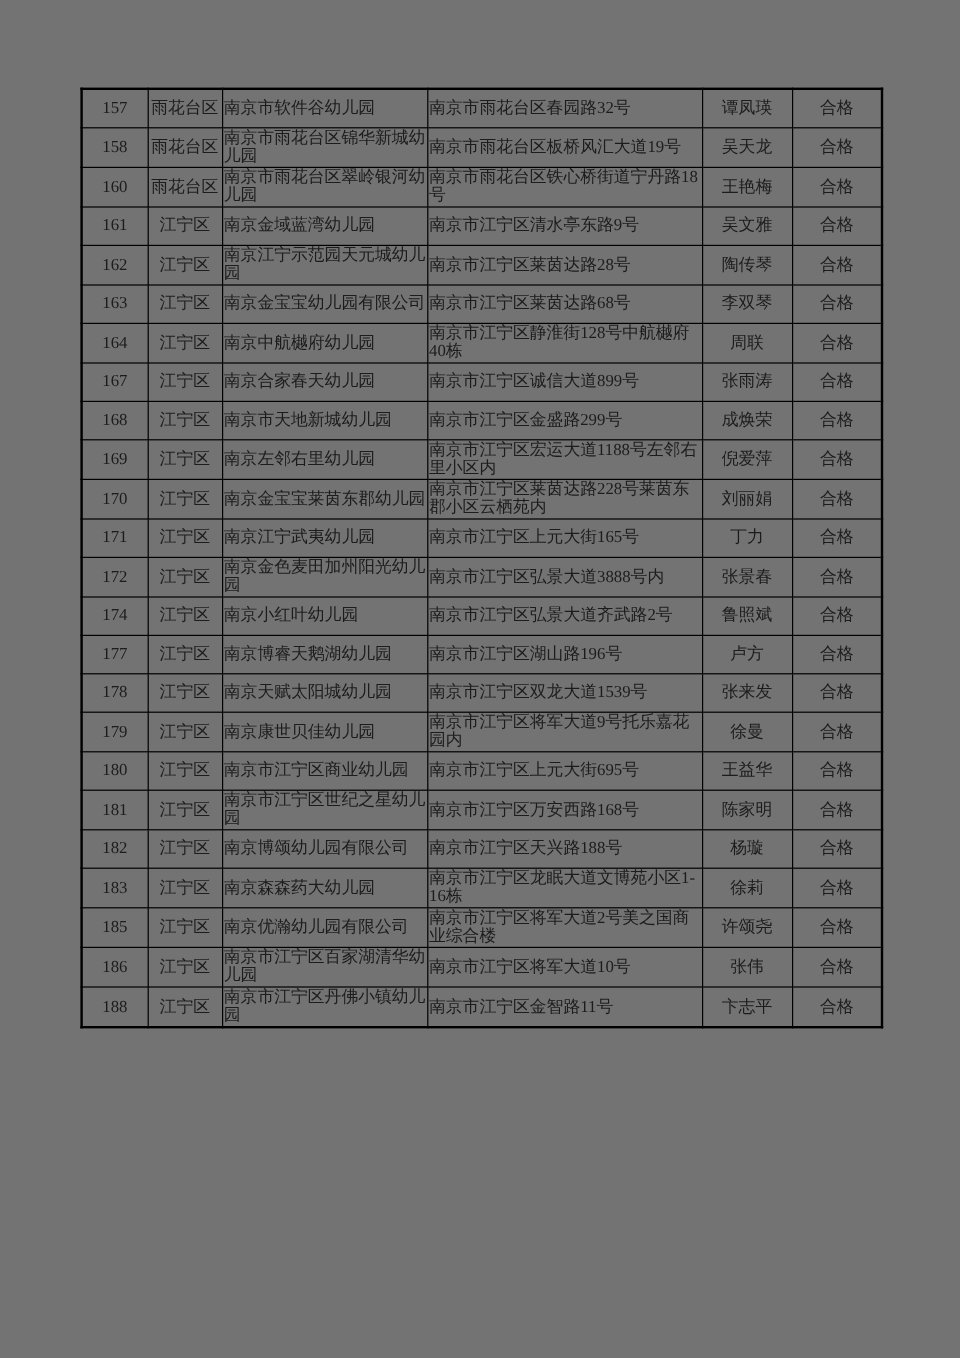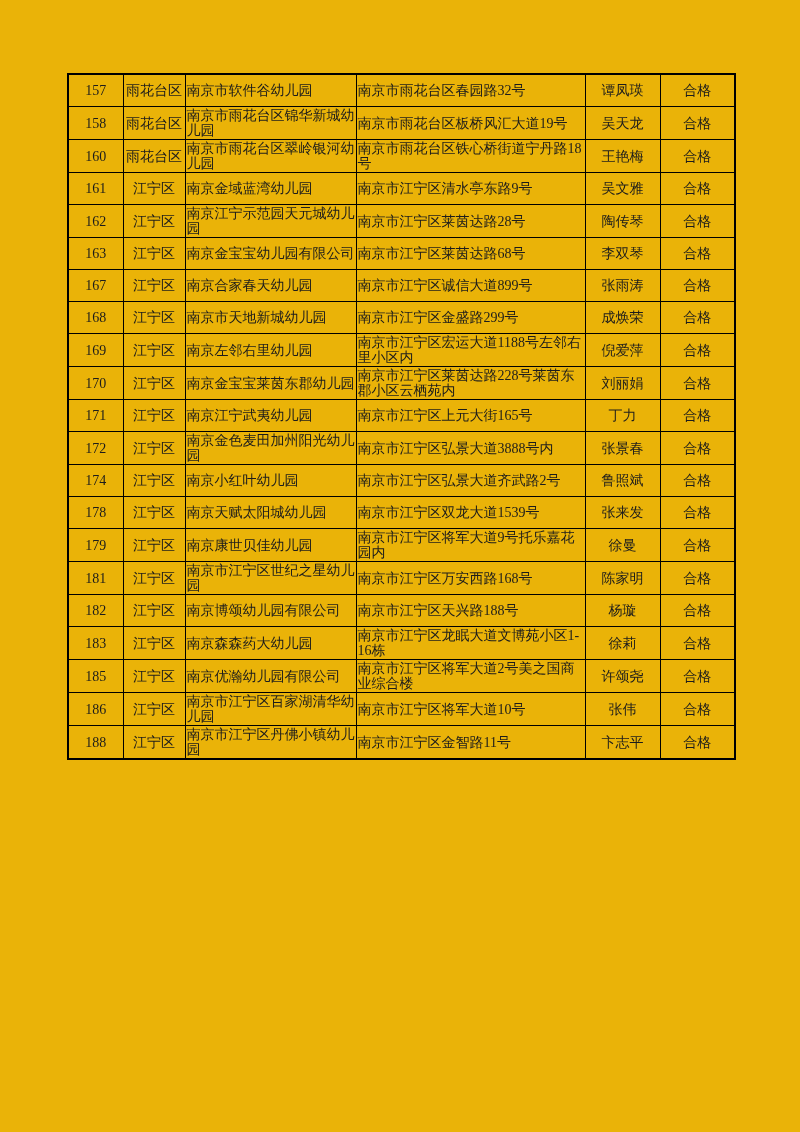--- a/index.html
+++ b/index.html
@@ -4,21 +4,21 @@
 <style>
   html, body {
     margin: 0;
     padding: 0;
     background: #ffffff;
   }
   .page {
     position: relative;
     width: 800px;
     height: 1132px;
-    background: #eab308;
+    background: #737373;
     overflow: hidden;
     font-family: "Liberation Serif", "DejaVu Serif", serif;
   }
   table.klist {
     position: absolute;
     left: 67px;
     top: 73px;
     width: 667px;
     border-collapse: collapse;
     table-layout: fixed;
@@ -98,20 +98,28 @@
         </tr>
         <tr>
           <td class="col-no">163</td>
           <td class="col-district">江宁区</td>
           <td class="col-name">南京金宝宝幼儿园有限公司</td>
           <td class="col-address">南京市江宁区莱茵达路68号</td>
           <td class="col-person">李双琴</td>
           <td class="col-status">合格</td>
         </tr>
         <tr>
+          <td class="col-no">164</td>
+          <td class="col-district">江宁区</td>
+          <td class="col-name">南京中航樾府幼儿园</td>
+          <td class="col-address">南京市江宁区静淮街128号中航樾府40栋</td>
+          <td class="col-person">周联</td>
+          <td class="col-status">合格</td>
+        </tr>
+        <tr>
           <td class="col-no">167</td>
           <td class="col-district">江宁区</td>
           <td class="col-name">南京合家春天幼儿园</td>
           <td class="col-address">南京市江宁区诚信大道899号</td>
           <td class="col-person">张雨涛</td>
           <td class="col-status">合格</td>
         </tr>
         <tr>
           <td class="col-no">168</td>
           <td class="col-district">江宁区</td>
@@ -154,33 +162,49 @@
         </tr>
         <tr>
           <td class="col-no">174</td>
           <td class="col-district">江宁区</td>
           <td class="col-name">南京小红叶幼儿园</td>
           <td class="col-address">南京市江宁区弘景大道齐武路2号</td>
           <td class="col-person">鲁照斌</td>
           <td class="col-status">合格</td>
         </tr>
         <tr>
+          <td class="col-no">177</td>
+          <td class="col-district">江宁区</td>
+          <td class="col-name">南京博睿天鹅湖幼儿园</td>
+          <td class="col-address">南京市江宁区湖山路196号</td>
+          <td class="col-person">卢方</td>
+          <td class="col-status">合格</td>
+        </tr>
+        <tr>
           <td class="col-no">178</td>
           <td class="col-district">江宁区</td>
           <td class="col-name">南京天赋太阳城幼儿园</td>
           <td class="col-address">南京市江宁区双龙大道1539号</td>
           <td class="col-person">张来发</td>
           <td class="col-status">合格</td>
         </tr>
         <tr>
           <td class="col-no">179</td>
           <td class="col-district">江宁区</td>
           <td class="col-name">南京康世贝佳幼儿园</td>
           <td class="col-address">南京市江宁区将军大道9号托乐嘉花园内</td>
           <td class="col-person">徐曼</td>
+          <td class="col-status">合格</td>
+        </tr>
+        <tr>
+          <td class="col-no">180</td>
+          <td class="col-district">江宁区</td>
+          <td class="col-name">南京市江宁区商业幼儿园</td>
+          <td class="col-address">南京市江宁区上元大街695号</td>
+          <td class="col-person">王益华</td>
           <td class="col-status">合格</td>
         </tr>
         <tr>
           <td class="col-no">181</td>
           <td class="col-district">江宁区</td>
           <td class="col-name">南京市江宁区世纪之星幼儿园</td>
           <td class="col-address">南京市江宁区万安西路168号</td>
           <td class="col-person">陈家明</td>
           <td class="col-status">合格</td>
         </tr>

